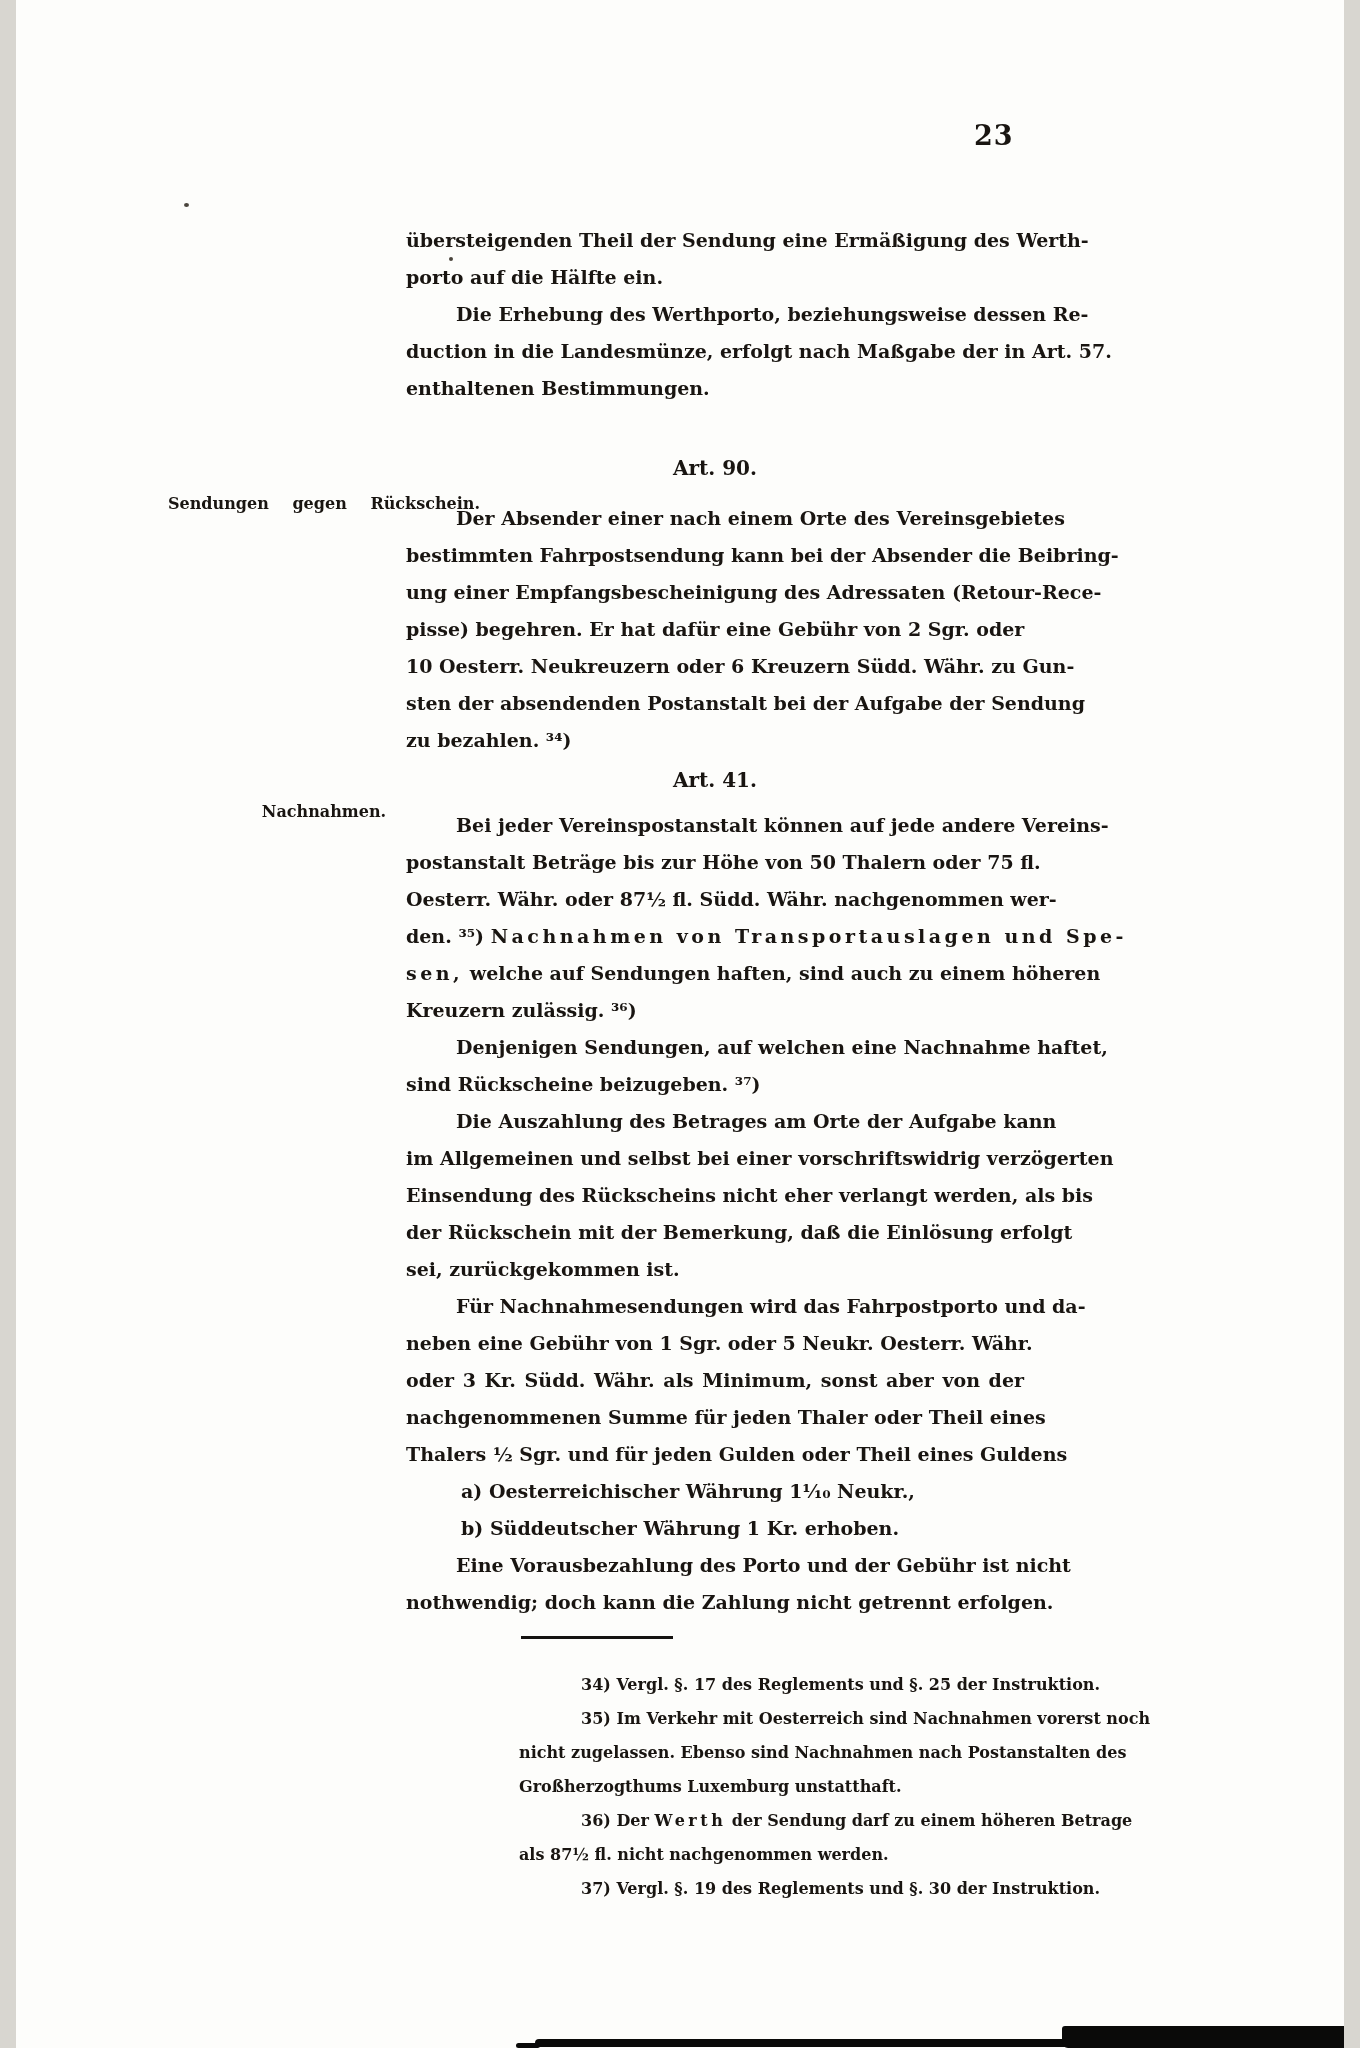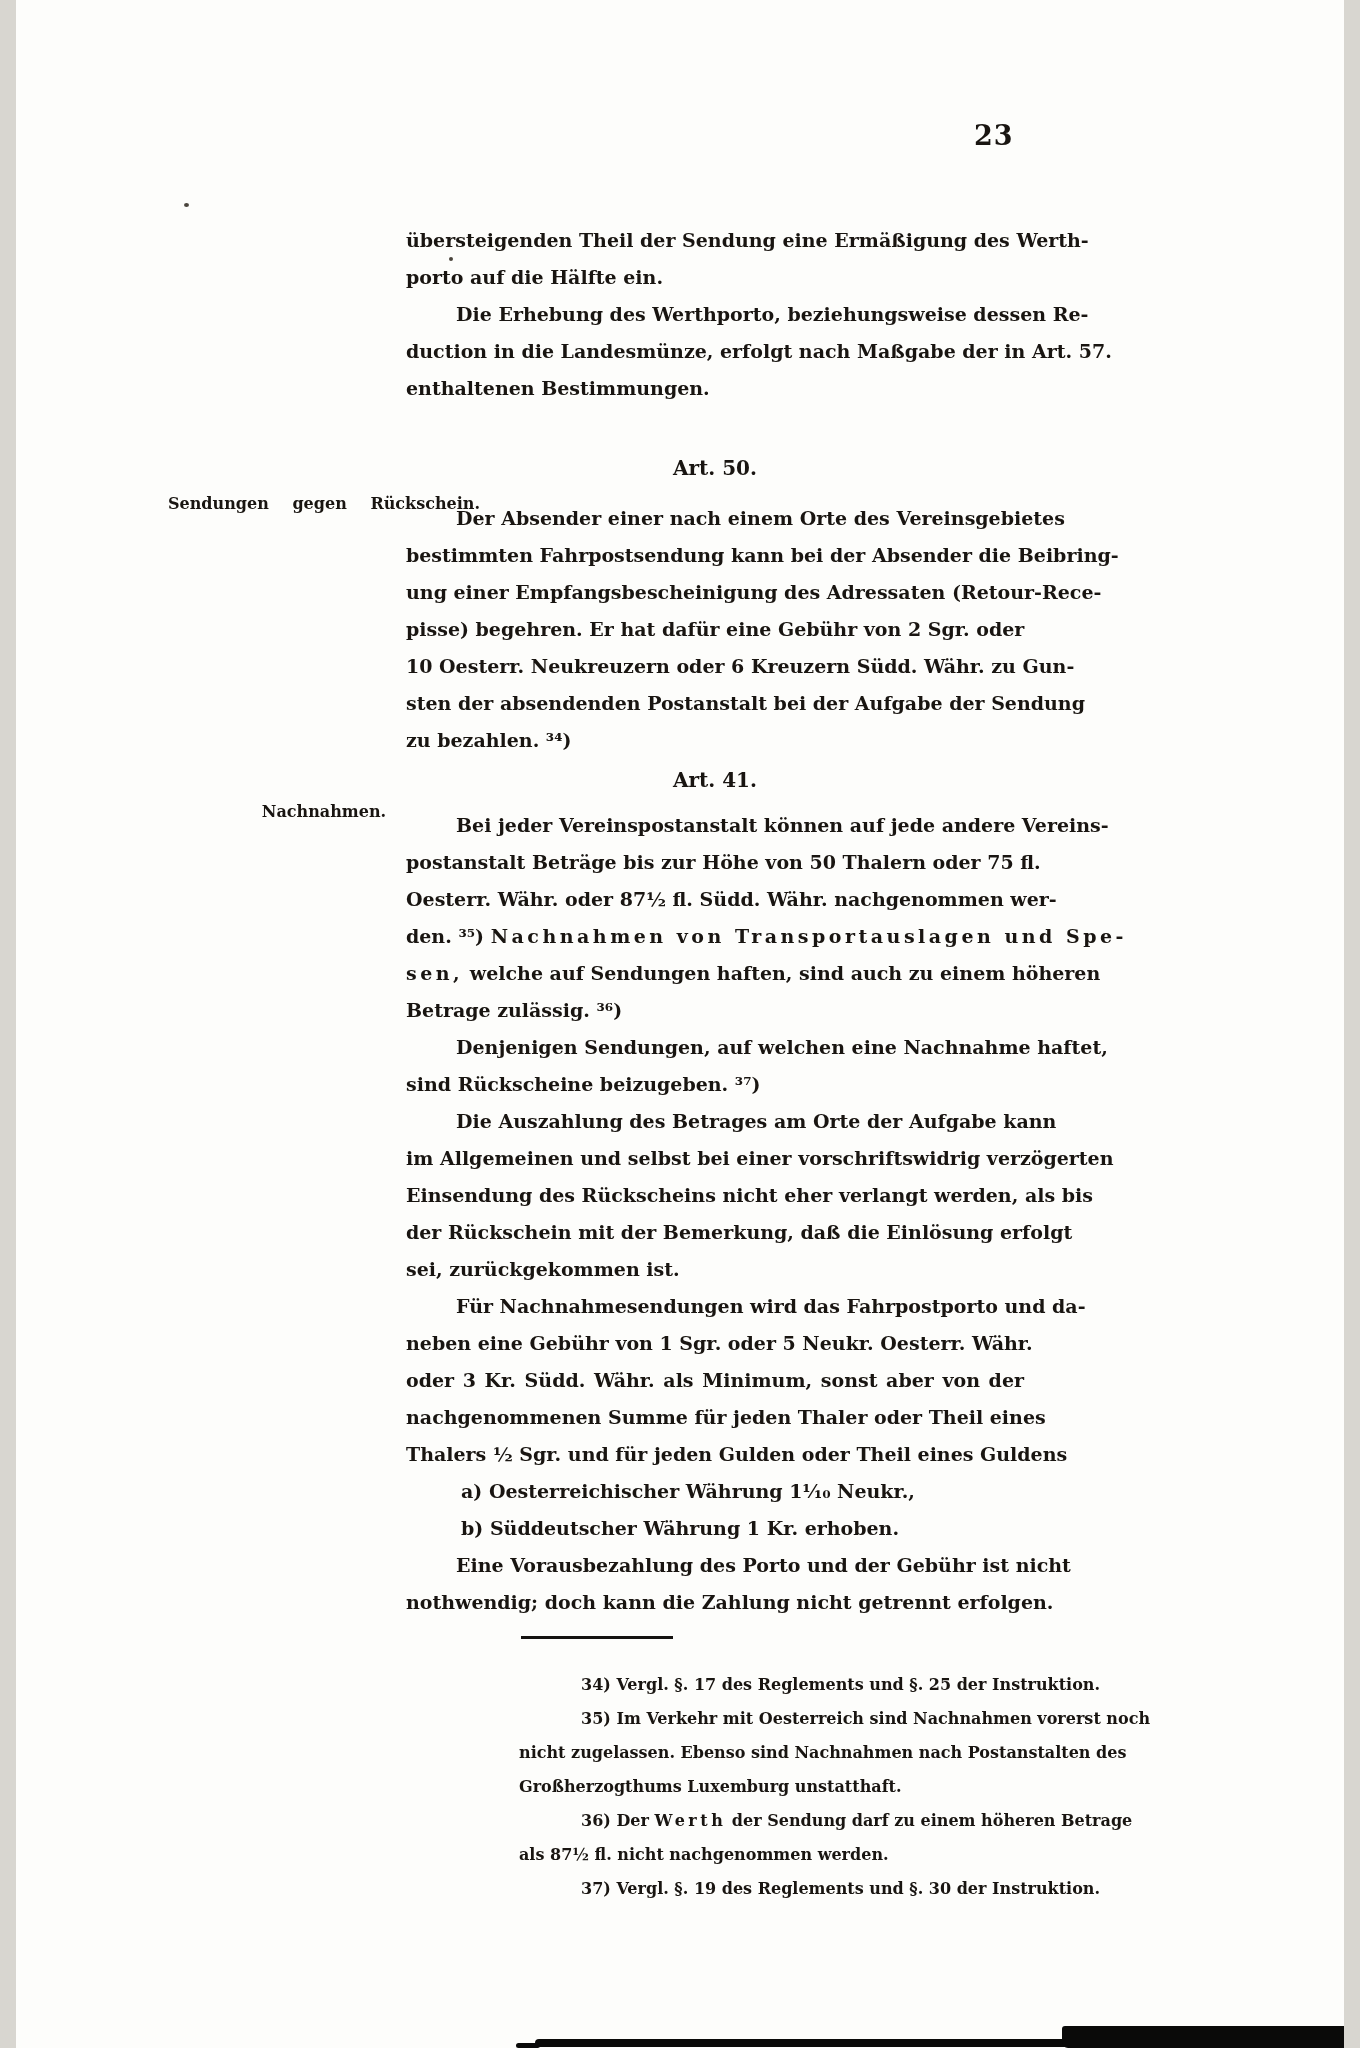--- a/index.html
+++ b/index.html
@@ -59,38 +59,38 @@
 
   <div class="col">
 
     <div class="ln">übersteigenden Theil der Sendung eine Ermäßigung des Werth-</div>
     <div class="ln e">porto auf die Hälfte ein.</div>
 
     <div class="ln i">Die Erhebung des Werthporto, beziehungsweise dessen Re-</div>
     <div class="ln">duction in die Landesmünze, erfolgt nach Maßgabe der in Art. 57.</div>
     <div class="ln e">enthaltenen Bestimmungen.</div>
 
-    <div class="h-art h60">Art. 50.</div>
+    <div class="h-art h60">Art. 90.</div>
 
     <div class="ln i">Der Absender einer nach einem Orte des Vereinsgebietes</div>
     <div class="ln">bestimmten Fahrpostsendung kann bei der Absender die Beibring-</div>
     <div class="ln">ung einer Empfangsbescheinigung des Adressaten (Retour-Rece-</div>
     <div class="ln">pisse) begehren. Er hat dafür eine Gebühr von 2 Sgr. oder</div>
     <div class="ln">10 Oesterr. Neukreuzern oder 6 Kreuzern Südd. Währ. zu Gun-</div>
     <div class="ln">sten der absendenden Postanstalt bei der Aufgabe der Sendung</div>
     <div class="ln e">zu bezahlen. ³⁴)</div>
 
     <div class="h-art h61">Art. 41.</div>
 
     <div class="ln i">Bei jeder Vereinspostanstalt können auf jede andere Vereins-</div>
     <div class="ln">postanstalt Beträge bis zur Höhe von 50 Thalern oder 75 fl.</div>
     <div class="ln">Oesterr. Währ. oder 87½ fl. Südd. Währ. nachgenommen wer-</div>
     <div class="ln"><span>den. ³⁵) </span><span class="sp">Nachnahmen von Transportauslagen und Spe-</span></div>
     <div class="ln"><span class="sp">sen,</span><span> welche auf Sendungen haften, sind auch zu einem höheren</span></div>
-    <div class="ln e">Betrage zulässig. ³⁶)</div>
+    <div class="ln e">Kreuzern zulässig. ³⁶)</div>
 
     <div class="ln i">Denjenigen Sendungen, auf welchen eine Nachnahme haftet,</div>
     <div class="ln e">sind Rückscheine beizugeben. ³⁷)</div>
 
     <div class="ln i">Die Auszahlung des Betrages am Orte der Aufgabe kann</div>
     <div class="ln">im Allgemeinen und selbst bei einer vorschriftswidrig verzögerten</div>
     <div class="ln">Einsendung des Rückscheins nicht eher verlangt werden, als bis</div>
     <div class="ln">der Rückschein mit der Bemerkung, daß die Einlösung erfolgt</div>
     <div class="ln e">sei, zurückgekommen ist.</div>
 

